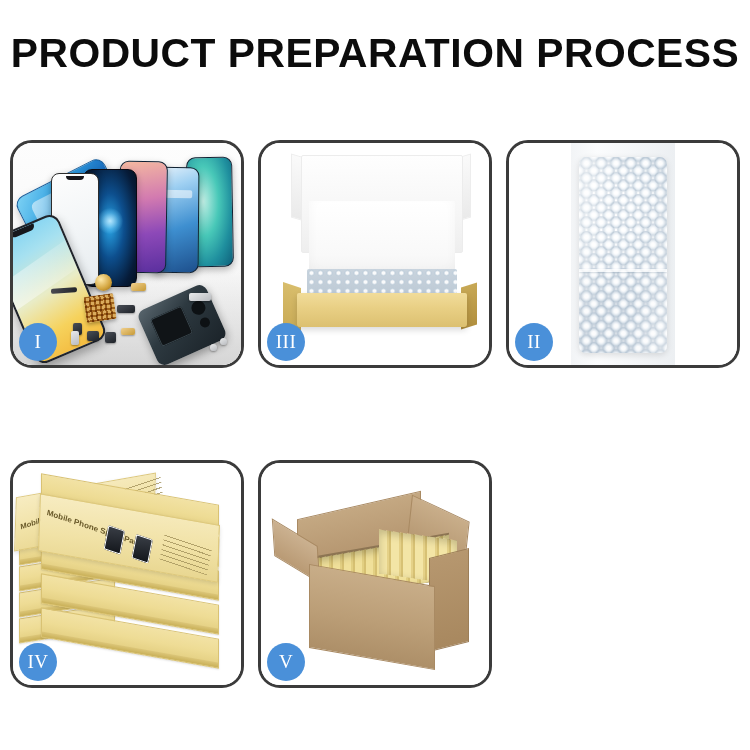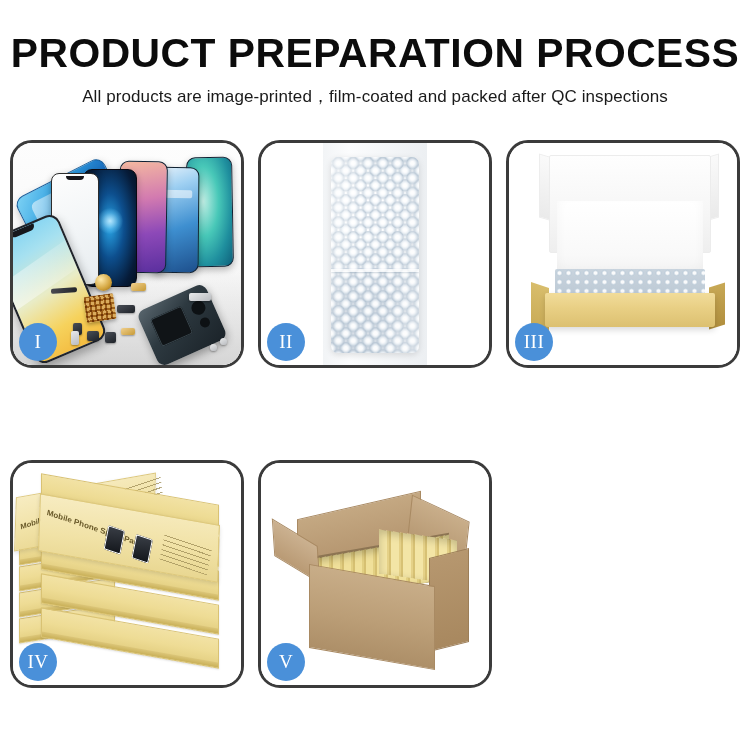--- a/index.html
+++ b/index.html
@@ -490,21 +490,20 @@
   .p6-tab2{
     position:absolute; left:60px; top:156px; width:16px; height:13px;
     background:rgba(150,120,85,.45); transform: skewY(13deg);
   }
 </style>
 </head>
 <body>
 
 <div id="header">
   <h1 id="page-title">PRODUCT PREPARATION PROCESS</h1>
-  <p id="page-subtitle">All products are image-printed，film-coated and packed after QC inspections</p>
 </div>
 
 <div id="panel-grid">
 
   <div class="panel">
     <div class="panel-stage">
       <div class="p1-bg"></div>
       <div class="p1-shadowband"></div>
 
       <div class="p1-film"></div>
@@ -530,52 +529,52 @@
       <div class="tiny" style="left:92px;bottom:22px;width:11px;height:11px;"></div>
       <div class="tiny light" style="left:58px;bottom:20px;width:8px;height:14px;"></div>
       <div class="tiny gold" style="left:108px;bottom:30px;width:14px;height:7px;"></div>
       <div class="tiny gold" style="left:118px;bottom:74px;width:15px;height:8px;"></div>
       <div class="tiny" style="left:104px;bottom:52px;width:18px;height:8px;"></div>
       <div class="tiny light" style="right:14px;bottom:20px;width:7px;height:7px;border-radius:50%;"></div>
       <div class="tiny light" style="right:24px;bottom:14px;width:7px;height:7px;border-radius:50%;"></div>
       <div class="tiny light" style="right:30px;bottom:64px;width:22px;height:8px;"></div>
     </div>
     <span class="badge">I</span>
-  </div>
-
-  <div class="panel">
-    <div class="panel-stage">
-      <div class="p2-bg"></div>
-      <div class="p2-sleeve"></div>
-      <div class="p2-wrap">
-        <div class="p2-bubbles"></div>
-        <div class="p2-seam"></div>
-        <div class="p2-sheen"></div>
-      </div>
-    </div>
-    <span class="badge">II</span>
   </div>
 
   <div class="panel">
     <div class="panel-stage">
       <div class="p3-bg"></div>
       <div class="p3-lidflapL"></div>
       <div class="p3-lidflapR"></div>
       <div class="p3-lidback"></div>
       <div class="p3-foam"></div>
       <div class="p3-innerbubble"></div>
       <div class="p3-sideL"></div>
       <div class="p3-sideR"></div>
       <div class="p3-boxfront"></div>
     </div>
     <span class="badge">III</span>
   </div>
 
   <div class="panel">
     <div class="panel-stage">
+      <div class="p2-bg"></div>
+      <div class="p2-sleeve"></div>
+      <div class="p2-wrap">
+        <div class="p2-bubbles"></div>
+        <div class="p2-seam"></div>
+        <div class="p2-sheen"></div>
+      </div>
+    </div>
+    <span class="badge">II</span>
+  </div>
+
+  <div class="panel">
+    <div class="panel-stage">
       <div class="p4-bg"></div>
 
       <div class="kbox k-bl5">
           <i class="edge"></i>
         </div>
       <div class="kbox k-bl4">
           <i class="edge"></i>
         </div>
       <div class="kbox k-bl3">
           <i class="edge"></i>

